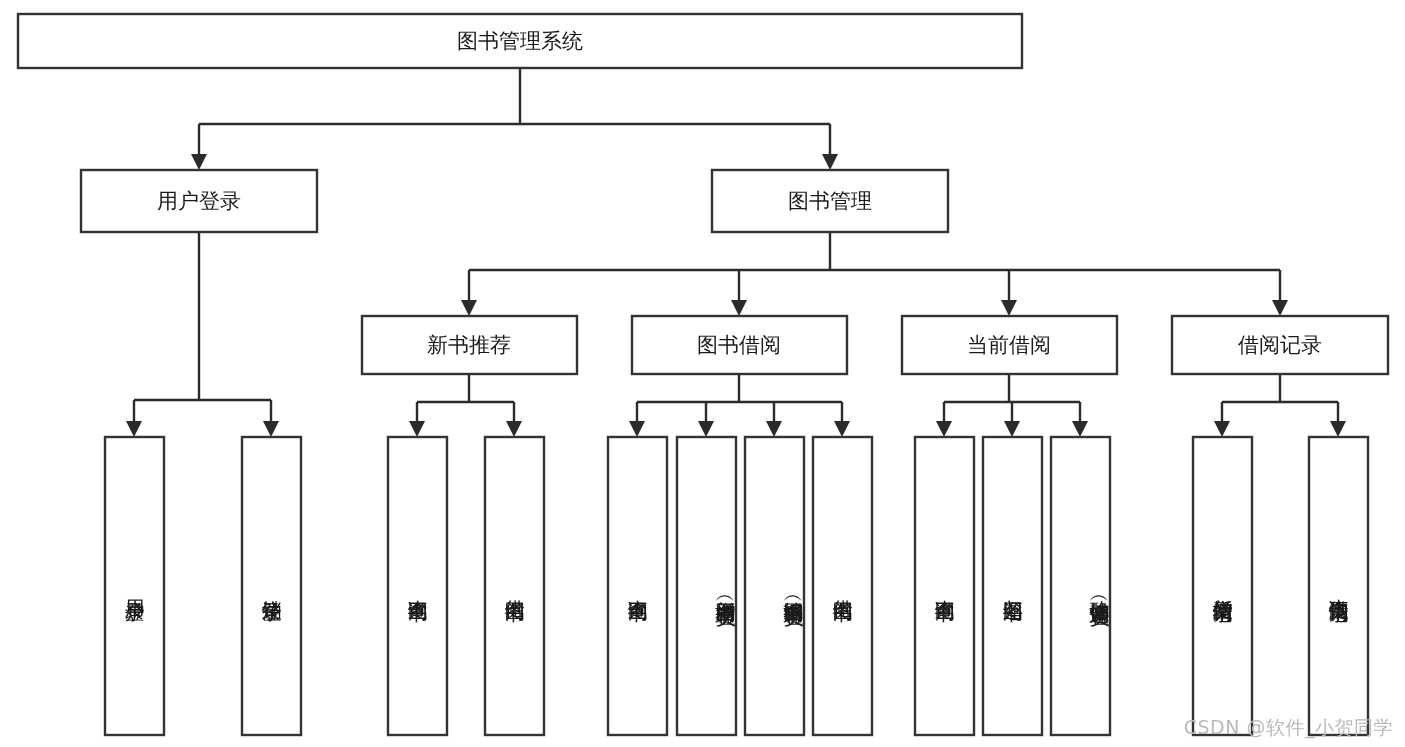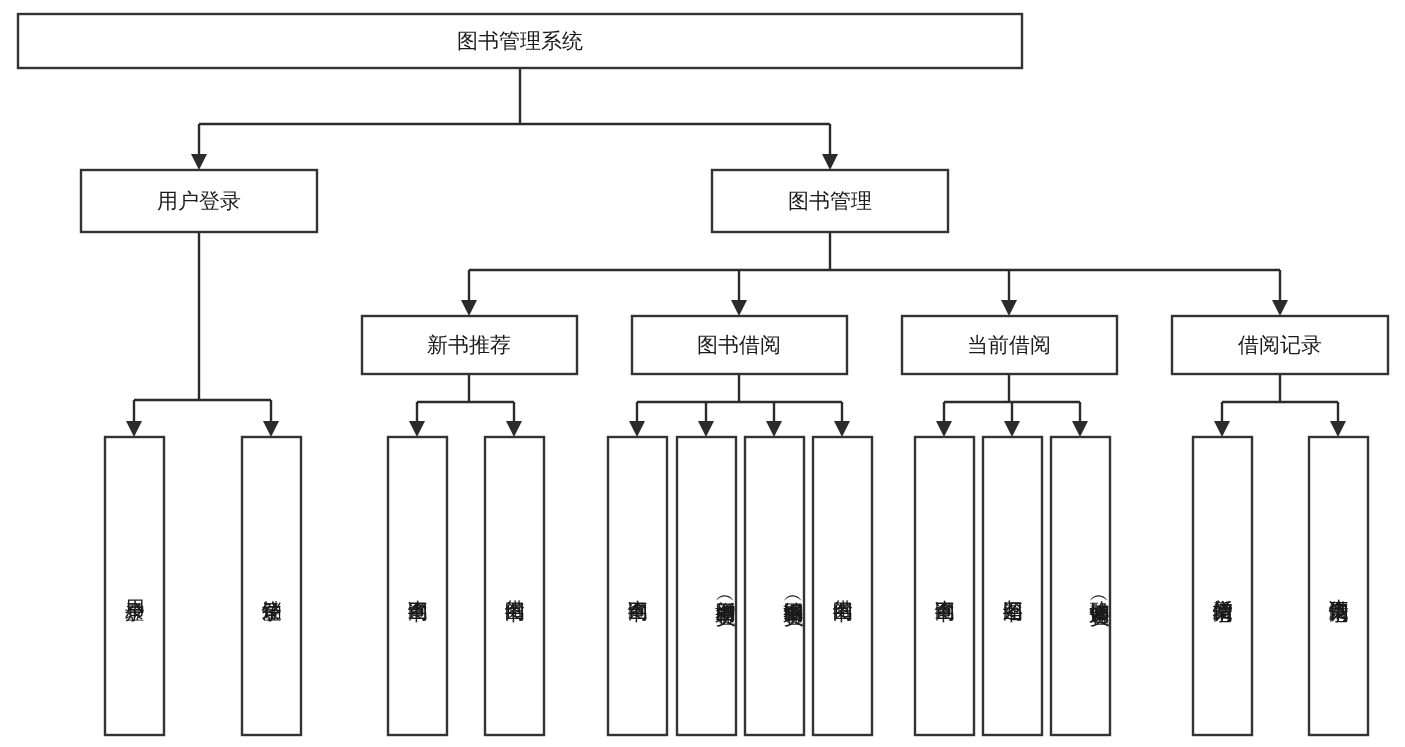--- a/index.html
+++ b/index.html
@@ -219,14 +219,15 @@
   <div class="vert-label" style="left:745px; top:437px; width:59px; height:298px; display:flex; align-items:flex-start; justify-content:center; padding-top:6px; box-sizing:border-box;">编辑图书（管理员）</div>
   <div class="vert-label" style="left:813px; top:437px; width:59px; height:298px; display:flex; align-items:center; justify-content:center;">借阅图书</div>
 
   <div class="vert-label" style="left:915px; top:437px; width:59px; height:298px; display:flex; align-items:center; justify-content:center;">查询图书</div>
   <div class="vert-label" style="left:983px; top:437px; width:59px; height:298px; display:flex; align-items:center; justify-content:center;">归还图书</div>
   <div class="vert-label" style="left:1051px; top:437px; width:59px; height:298px; display:flex; align-items:flex-start; justify-content:center; padding-top:6px; box-sizing:border-box;">确认归还（管理员）</div>
 
   <div class="vert-label" style="left:1193px; top:437px; width:59px; height:298px; display:flex; align-items:center; justify-content:center;">新增借阅记录</div>
   <div class="vert-label" style="left:1309px; top:437px; width:59px; height:298px; display:flex; align-items:center; justify-content:center;">查询借阅记录</div>
 
+  <div class="watermark">CSDN @软件_小贺同学</div>
 
 </div>
 
 </body></html>

